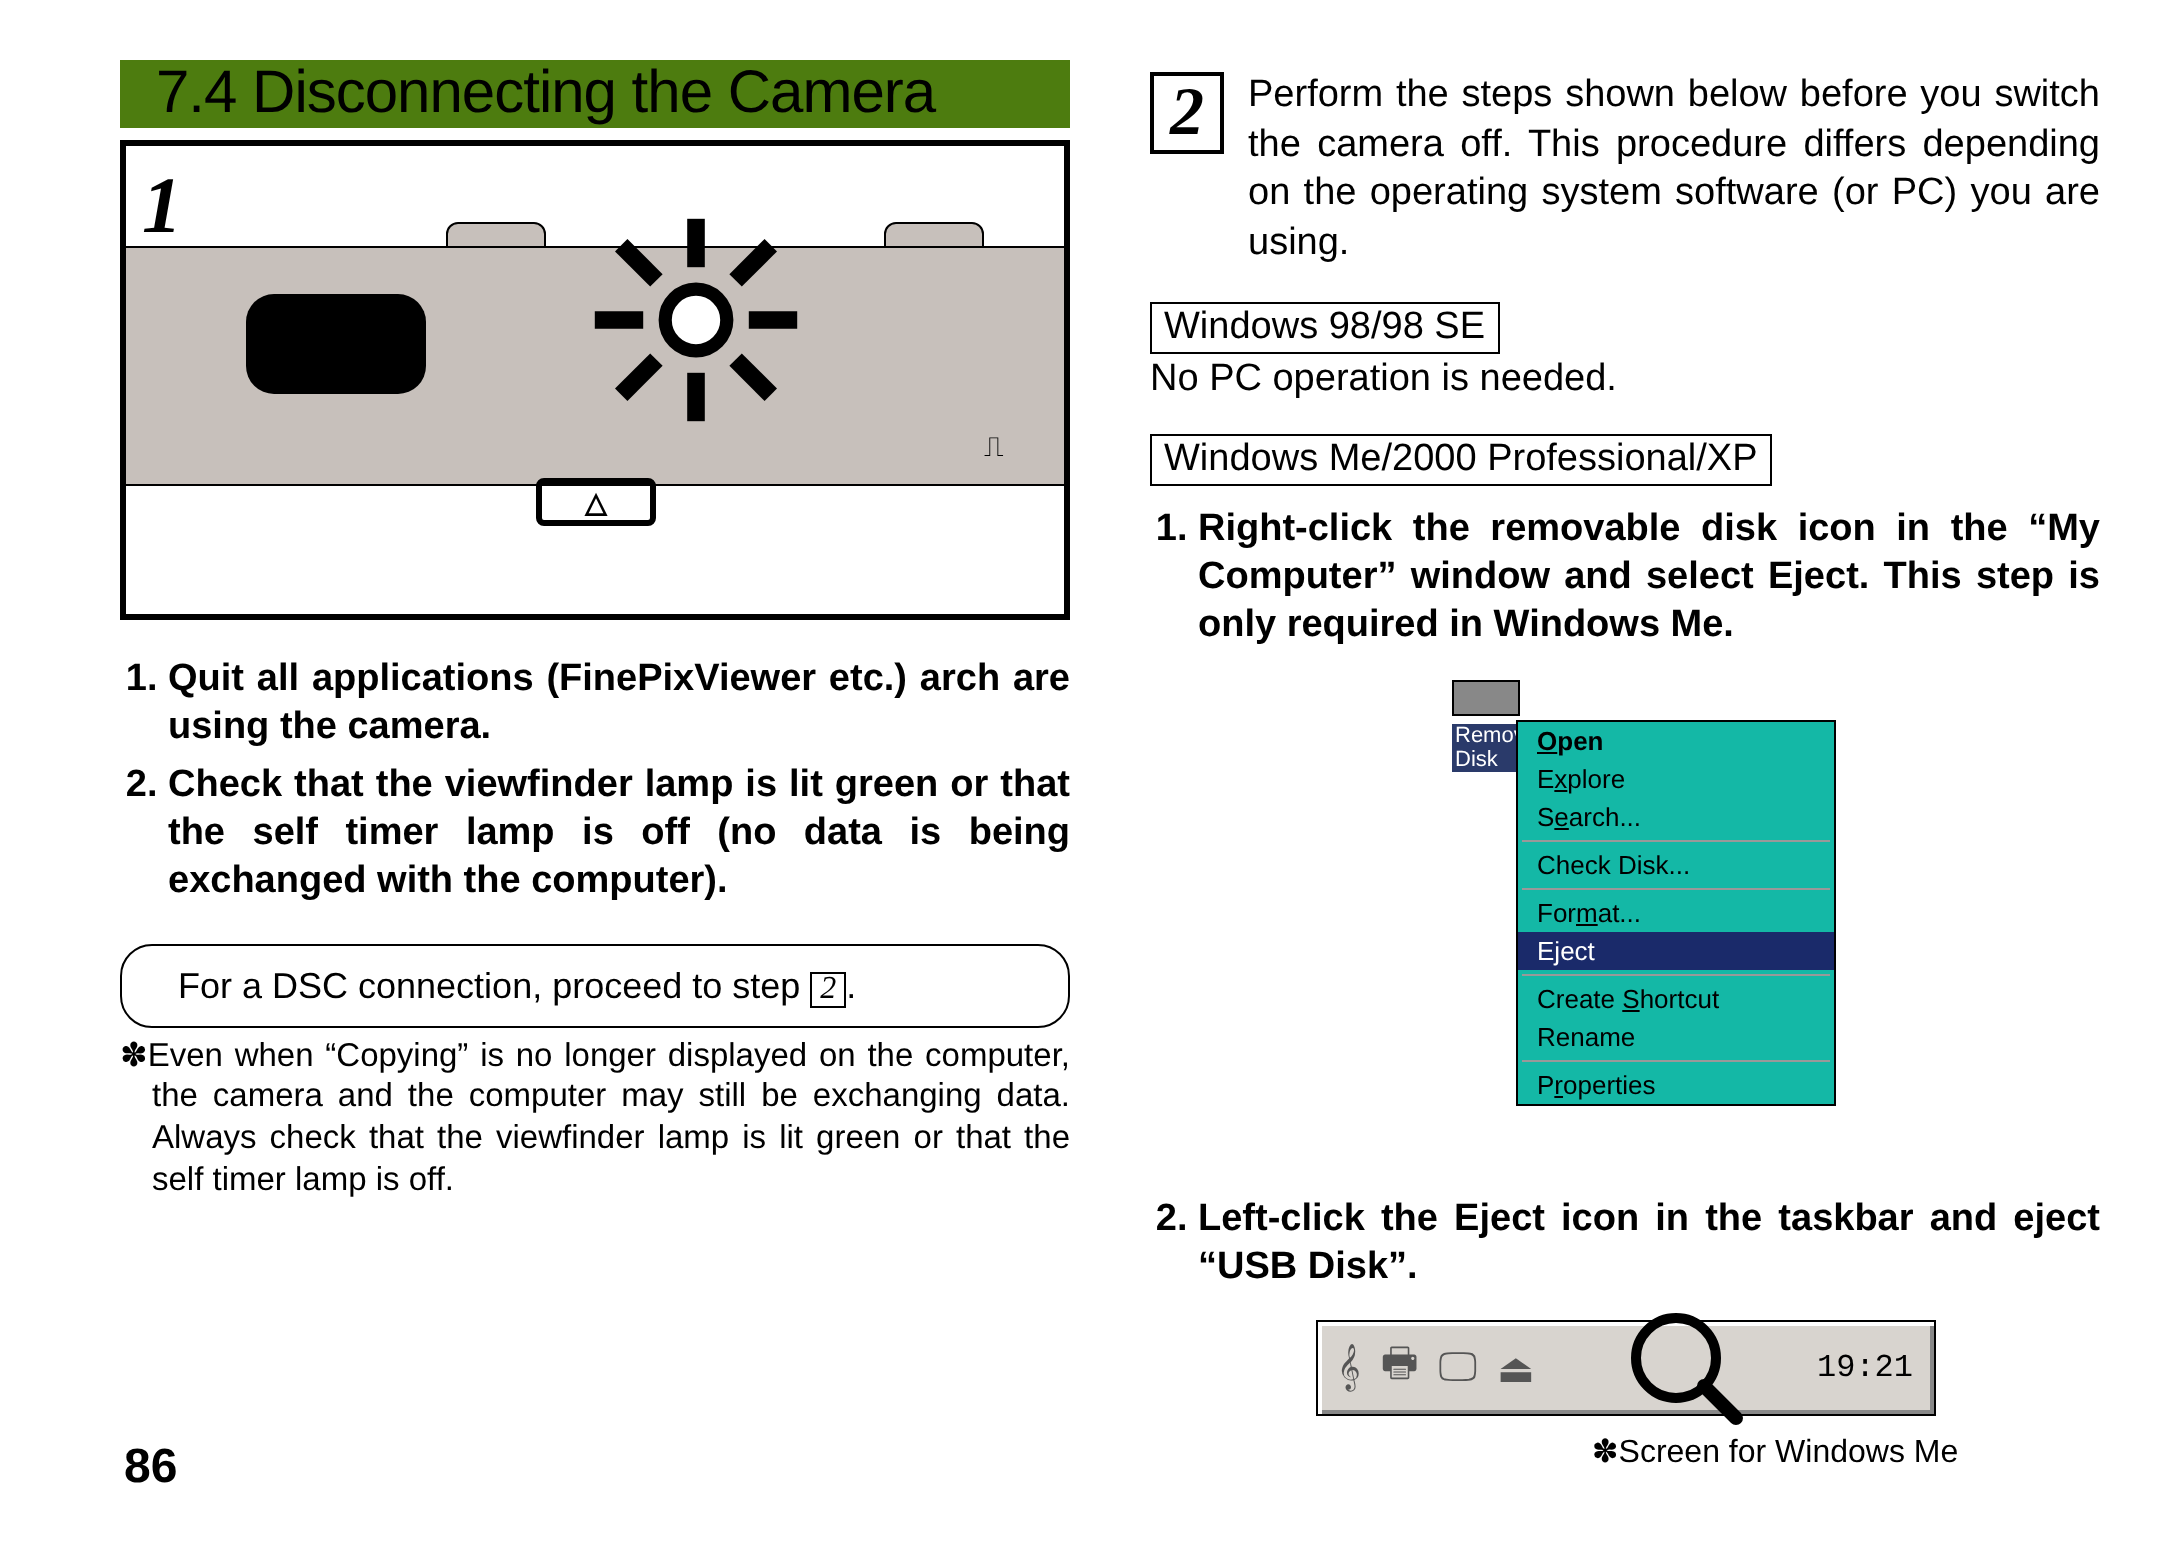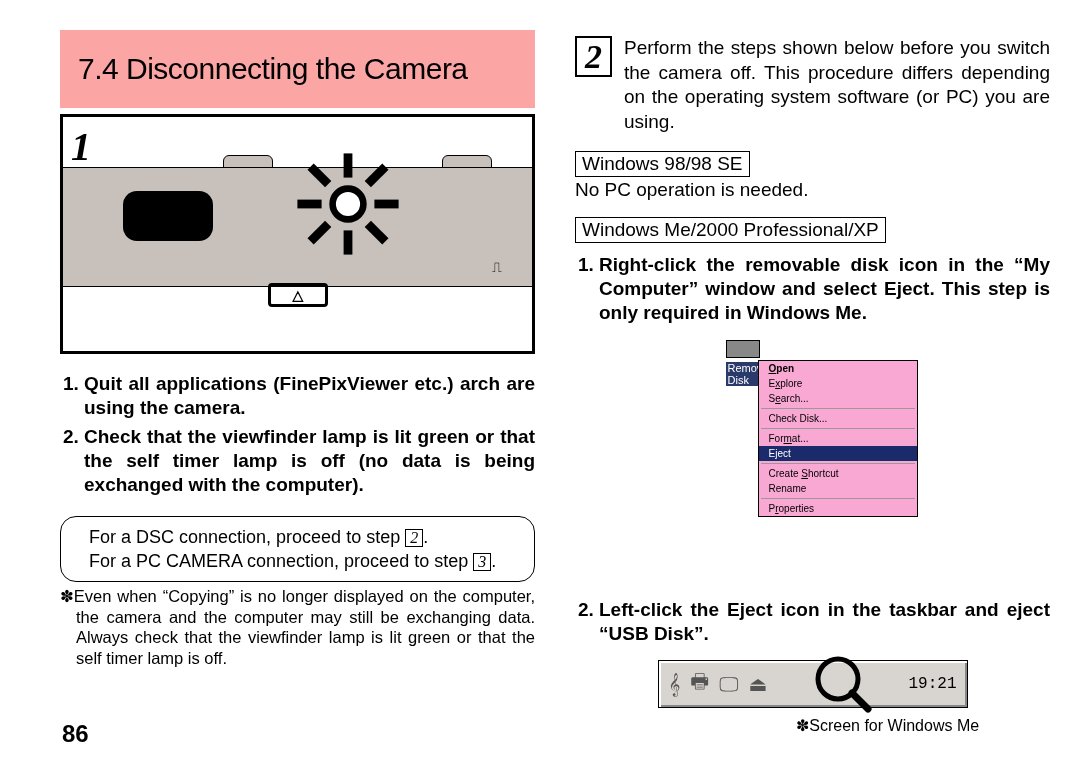--- a/index.html
+++ b/index.html
@@ -15,22 +15,22 @@
     display: flex;
     padding: 30px 30px 20px 60px;
     gap: 40px;
   }
   .col {
     flex: 1;
     min-width: 0;
   }
   
   .section-header {
-    background: #fca5a5;
-    padding: 22px 18px;
+    background: #4d7c0f;
+    padding: 0 18px;
     font-size: 30px;
     font-weight: 400;
     font-family: Arial, Helvetica, sans-serif;
     letter-spacing: -0.5px;
     margin-bottom: 6px;
   }
   .camera-illustration {
     border: 3px solid #000;
     height: 240px;
     position: relative;
@@ -213,23 +213,23 @@
     color: #fff;
     font-size: 11px;
     padding: 0 2px;
     width: 60px;
   }
   .context-menu {
     position: absolute;
     left: 60px;
     top: 20px;
     width: 160px;
-    background: #f9a8d4;
+    background: #14b8a6;
     border: 1px solid #000;
-    font-size: 10px;
+    font-size: 13px;
     font-family: Tahoma, Arial, sans-serif;
   }
   .context-menu .mi {
     padding: 2px 10px;
   }
   .context-menu .sep {
     border-top: 1px solid #999;
     margin: 2px 2px;
   }
   .context-menu .mi.bold { font-weight: bold; }
@@ -314,23 +314,20 @@
 
     <ol class="left-steps">
       <li>Quit all applications (FinePixViewer etc.) arch are using the camera.</li>
       <li>Check that the viewfinder lamp is lit green or that the self timer lamp is off (no data is being exchanged with the computer).</li>
     </ol>
 
     <div class="note-box">
       <div>
         <span>For a DSC connection, proceed to step </span><span class="boxed-num">2</span><span>.</span>
       </div>
-      <div>
-        <span>For a PC CAMERA connection, proceed to step </span><span class="boxed-num">3</span><span>.</span>
-      </div>
     </div>
 
     <div class="footnote">✽Even when “Copying” is no longer displayed on the computer, the camera and the computer may still be exchanging data. Always check that the viewfinder lamp is lit green or that the self timer lamp is off.</div>
   </div>
 
   <div class="col">
     <div class="step2-row">
       <div class="step2-badge">2</div>
       <div class="step2-text">Perform the steps shown below before you switch the camera off. This procedure differs depending on the operating system software (or PC) you are using.</div>
     </div>

